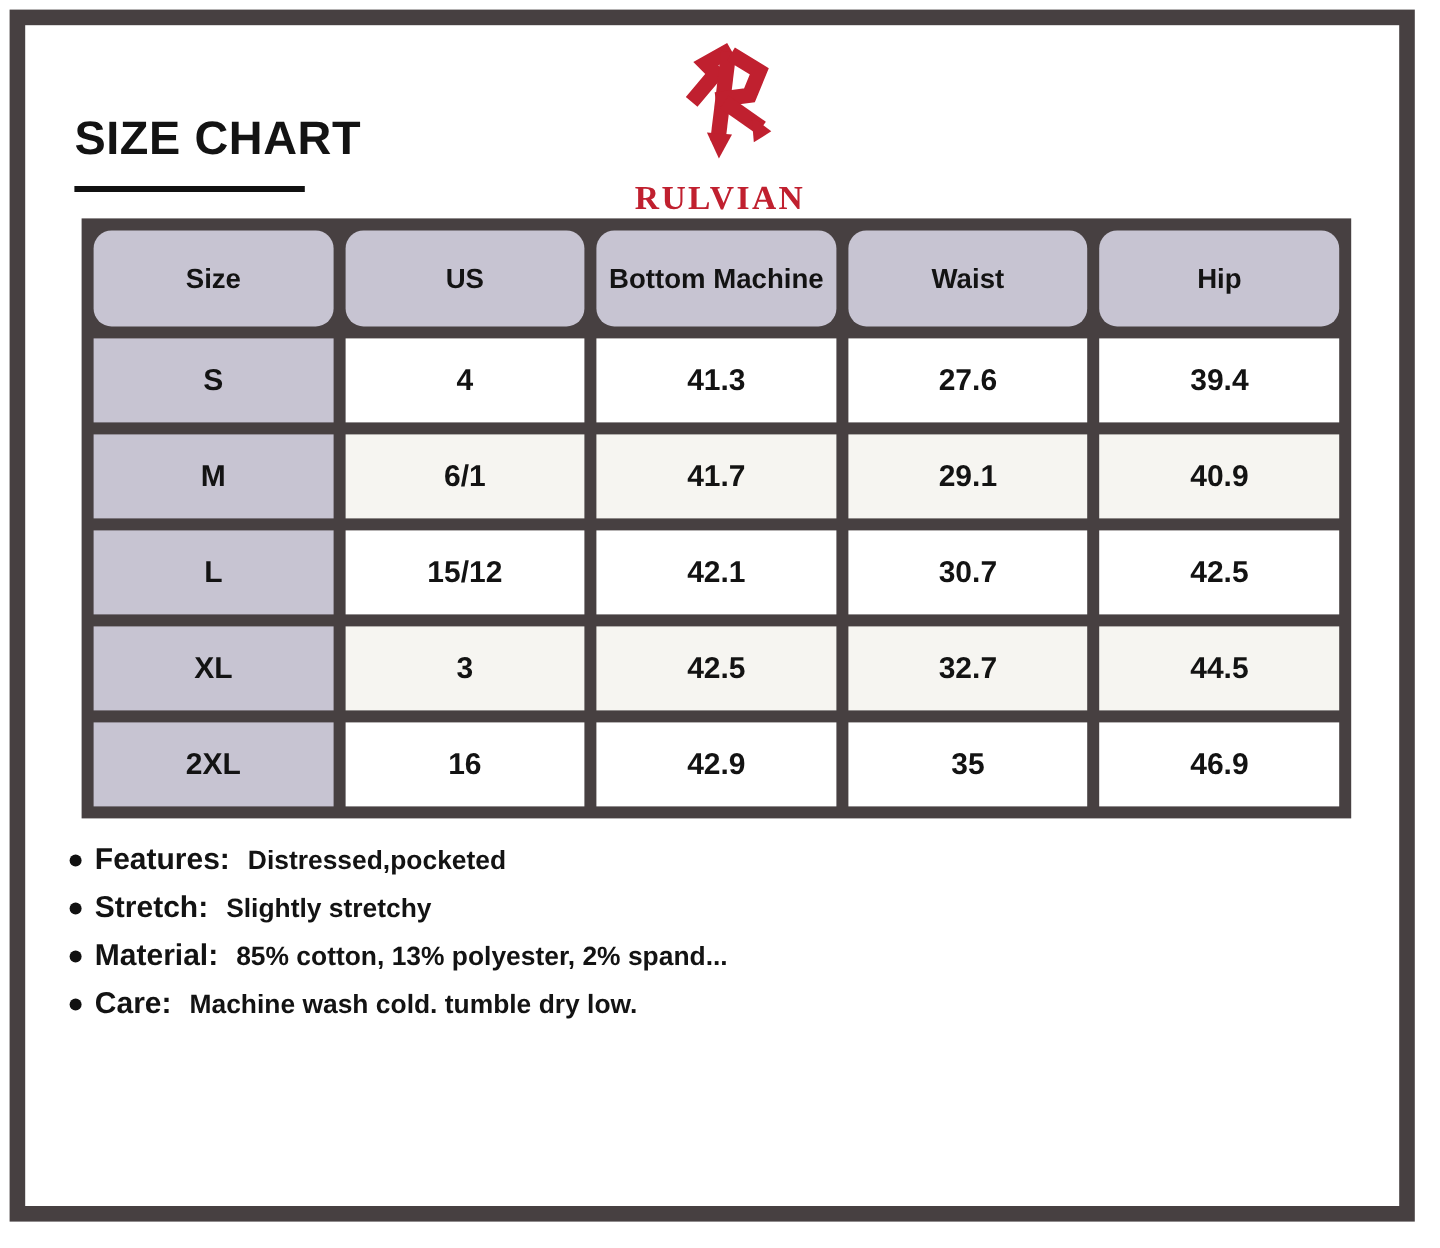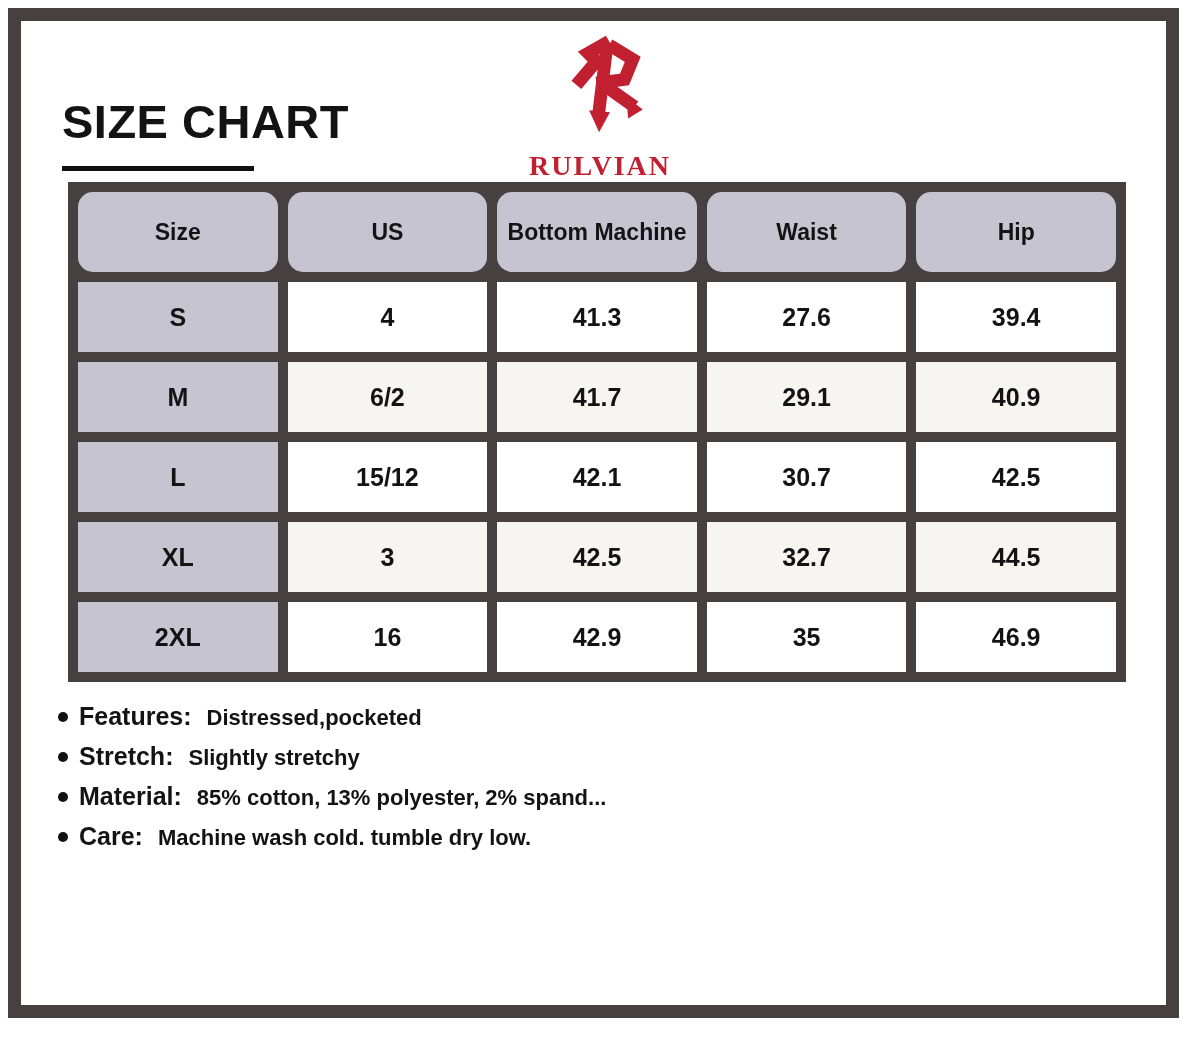--- a/index.html
+++ b/index.html
@@ -23,21 +23,21 @@
     left:8px;top:8px;
     width:1171px;height:1010px;
     border:13px solid var(--dark);
     box-sizing:border-box;
     pointer-events:none;
   }
   
   .title-block{position:absolute;left:62px;top:94px;}
   .page-title{
     margin:0;
-    font-size:47px;
+    font-size:39px;
     font-weight:bold;
     letter-spacing:0.5px;
     color:var(--ink);
   }
   .title-underline{
     width:192px;height:5px;
     background:#111111;
     margin-top:17px;
   }
   
@@ -150,21 +150,21 @@
       <tbody>
         <tr>
           <td class="size-cell">S</td>
           <td>4</td>
           <td>41.3</td>
           <td>27.6</td>
           <td>39.4</td>
         </tr>
         <tr class="alt">
           <td class="size-cell">M</td>
-          <td>6/2</td>
+          <td>6/1</td>
           <td>41.7</td>
           <td>29.1</td>
           <td>40.9</td>
         </tr>
         <tr>
           <td class="size-cell">L</td>
           <td>15/12</td>
           <td>42.1</td>
           <td>30.7</td>
           <td>42.5</td>

